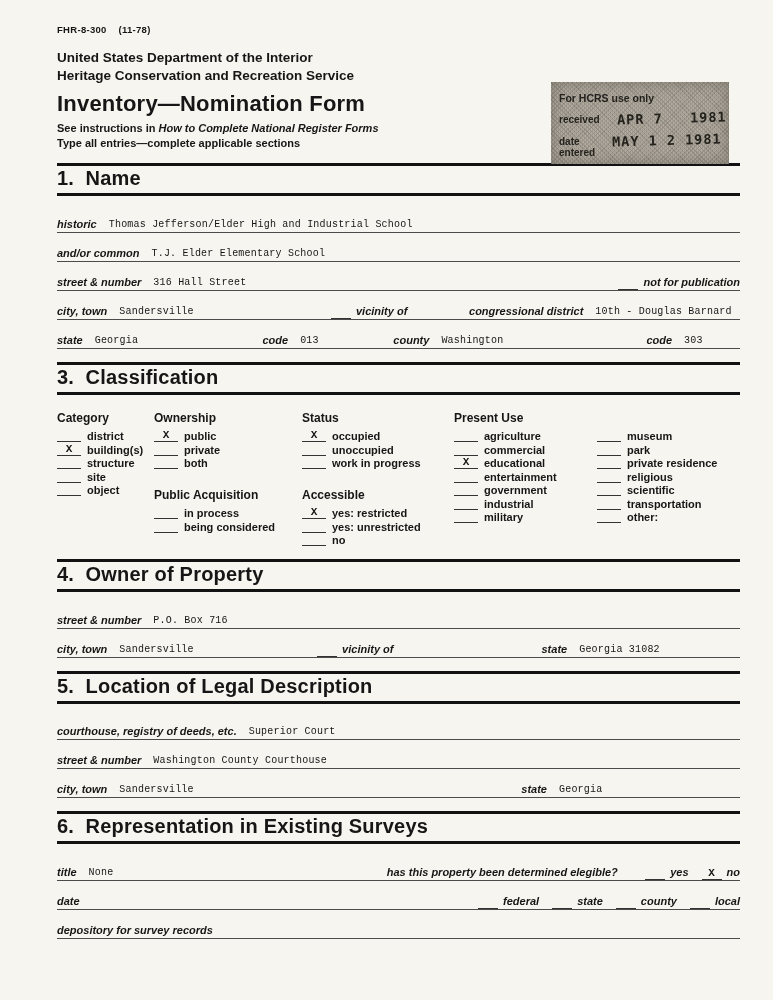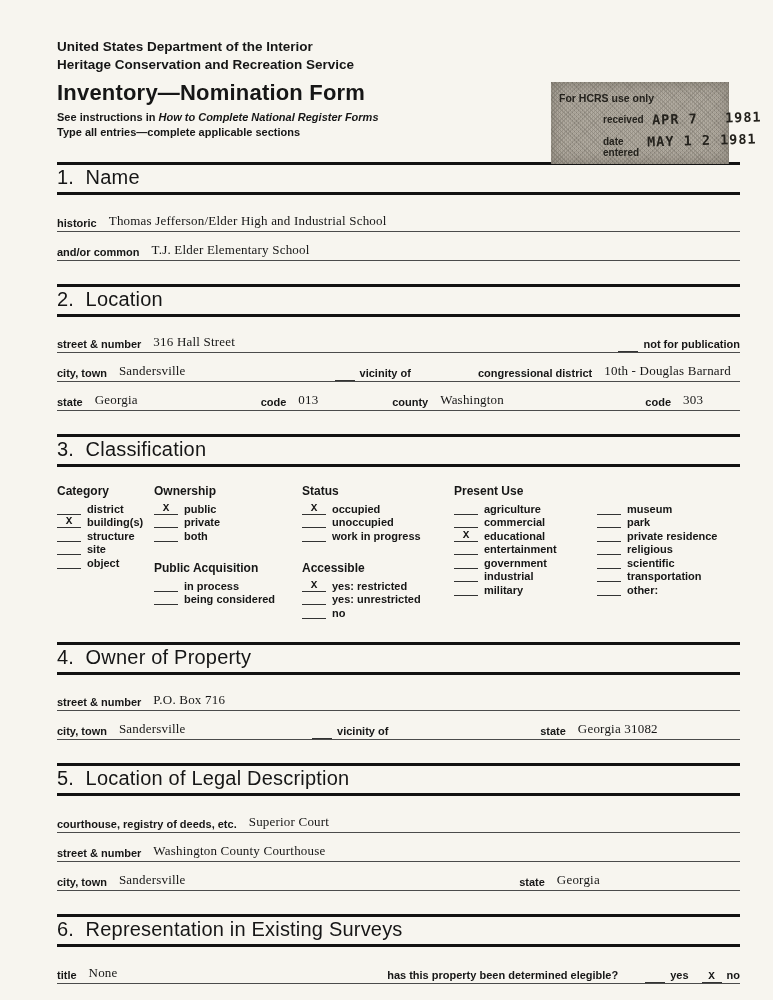--- a/index.html
+++ b/index.html
@@ -13,29 +13,29 @@
   .instr em{font-style:italic;}
   .stamp{position:absolute;top:82px;right:44px;width:178px;height:82px;padding:10px 8px;box-sizing:border-box;
          color:#24221d;
          background:
            repeating-linear-gradient(45deg, rgba(40,36,30,.14) 0 1px, transparent 1px 3px),
            repeating-linear-gradient(135deg, rgba(40,36,30,.12) 0 1px, transparent 1px 3px),
            repeating-linear-gradient(90deg, rgba(255,255,255,.10) 0 1px, transparent 1px 2px),
            #a8a296;
          box-shadow:inset 0 0 14px rgba(60,55,45,.4);}
   .stamp-l1{font-size:10.5px;font-weight:bold;}
-  .stamp-row{display:flex;align-items:baseline;gap:8px;margin-top:6px;margin-left:44px;}
+  .stamp-row{display:flex;align-items:baseline;gap:17px;margin-top:6px;}
   .stamp-lbl{font-size:10px;font-weight:bold;}
   .stamp-date{font-family:"DejaVu Sans Mono",monospace;font-size:13.5px;font-weight:bold;letter-spacing:1px;
               transform:rotate(-1.5deg);white-space:pre;}
-  .sec-head{margin-top:23px;border-top:3.5px solid #121212;border-bottom:3.5px solid #121212;
-            padding:1px 0 3px;font-size:20px;font-weight:normal;white-space:pre;letter-spacing:.2px;}
+  .sec-head{margin-top:13px;border-top:3.5px solid #121212;border-bottom:3.5px solid #121212;
+            padding:1px 0 3px;font-size:20px;font-weight:bold;white-space:pre;letter-spacing:.2px;}
   .frow{display:flex;align-items:flex-end;border-bottom:1.3px solid #4b4b4b;padding-bottom:2px;margin-top:9px;min-height:17px;}
-  .lbl{font-size:11px;font-weight:bold;white-space:nowrap;}
-  .typed{font-family:Liberation Serif, serif;font-size:13px;white-space:nowrap;
+  .lbl{font-size:11px;font-weight:bold;white-space:nowrap;font-style:italic;}
+  .typed{font-family:Liberation Mono, monospace;font-size:10px;white-space:nowrap;
          letter-spacing:.2px;margin-left:12px;}
   .sp{flex:1 1 0;min-width:6px;}
   .gap{width:13px;}
   .frow .blank{display:inline-block;width:20px;height:12px;margin:0 5px -2px 0;border-bottom:1.3px solid #333;
          text-align:center;font-family:"Liberation Mono",monospace;font-size:11px;font-weight:bold;line-height:12px;}
   .classif{display:flex;margin-top:8px;}
   .ccol{box-sizing:border-box;}
   .col-title{font-size:12px;font-weight:bold;margin-bottom:3px;line-height:1.2;}
   .col-title.sub{margin-top:19px;}
   .chk{display:flex;align-items:flex-end;height:13.5px;font-size:11px;font-weight:bold;}
@@ -43,20 +43,21 @@
          text-align:center;font-family:"Liberation Mono",monospace;font-size:11px;font-weight:bold;line-height:11.5px;}
   .chk-lbl{line-height:1.1;white-space:nowrap;}
   .puse{display:flex;}
   .pcol{flex:1 1 0;}
 </style>
 </head>
 <body>
 
 <div class="page">
 
+  <div class="form-no">FHR-8-300    (11-78)</div>
   <div class="dept">
     <div>United States Department of the Interior</div>
     <div>Heritage Conservation and Recreation Service</div>
   </div>
   <div class="title">
     <div>Inventory—Nomination Form</div>
   </div>
   <div class="instr">
     <span>See instructions in </span><em>How to Complete National Register Forms</em>
   </div>
@@ -82,21 +83,20 @@
       <span class="sp"></span>
     </div>
     <div class="frow">
       <span class="lbl">and/or common</span>
       <span class="typed">T.J. Elder Elementary School</span>
       <span class="sp"></span>
     </div>
   </section>
 
   <section>
-    <h2 class="sec-head">2.  Location</h2>
     <div class="frow">
       <span class="lbl">street &amp; number</span>
       <span class="typed">316 Hall Street</span>
       <span class="sp"></span>
       <span class="blank"></span>
       <span class="lbl">not for publication</span>
     </div>
     <div class="frow">
       <span class="lbl">city, town</span>
       <span class="typed">Sandersville</span>

